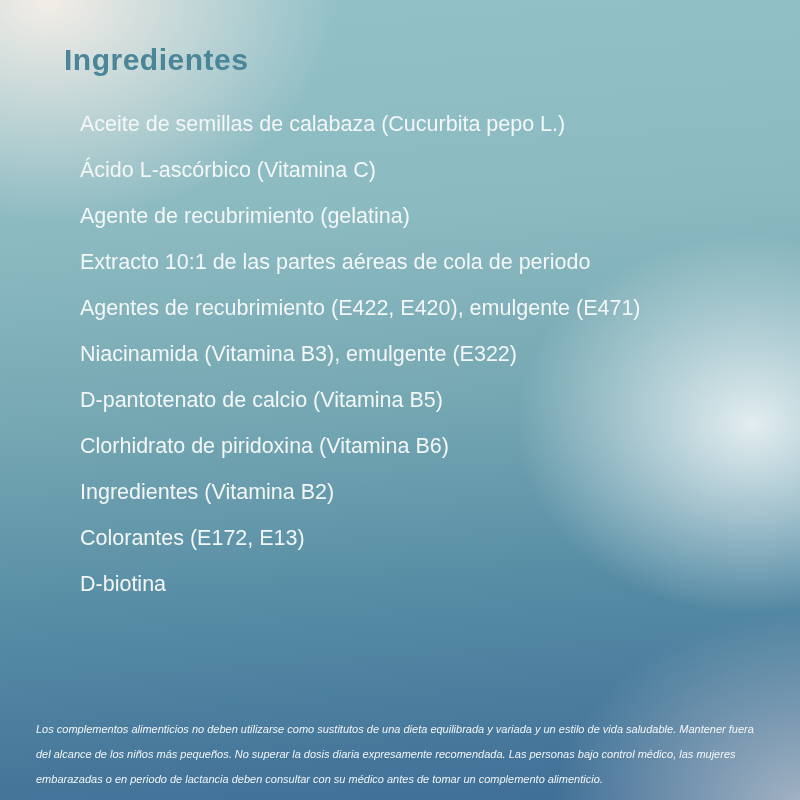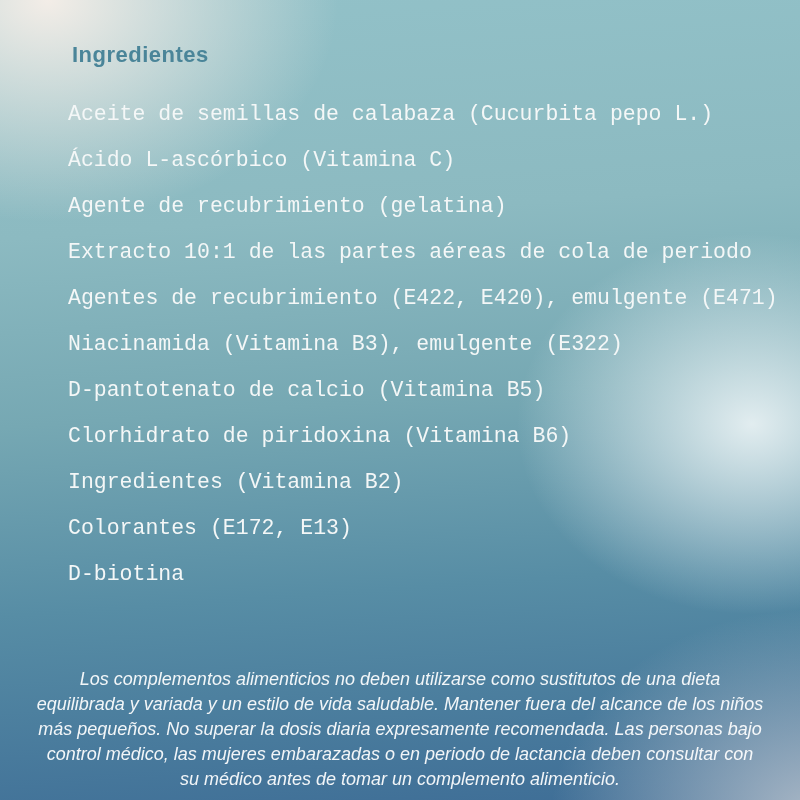--- a/index.html
+++ b/index.html
@@ -19,47 +19,45 @@
       radial-gradient(ellipse 46% 36% at 102% 102%, rgba(180,191,203,0.92) 0%, rgba(180,191,203,0) 72%),
       linear-gradient(176deg, #92c1c8 0%, #8cbac1 28%, #76a8b3 50%, #578da5 72%, #3e6d96 100%);
   }
   .content {
     position: absolute;
     top: 42px;
     left: 64px;
     right: 40px;
   }
   h1.title {
-    margin: 0 0 23px 8px;
-    font-size: 22px;
+    margin: 0 0 23px 0;
+    font-size: 30px;
     line-height: 1.2;
     font-weight: bold;
     color: #4a8599;
     letter-spacing: 0.5px;
   }
   .ingredients-list {
-    margin: 4px;
+    margin: 16px;
     padding: 0;
-    font-family: Liberation Mono, monospace;
   }
   .ingredient-line {
     font-size: 21.5px;
     line-height: 46px;
     color: #f4f7f7;
     white-space: nowrap;
     font-weight: 400;
   }
   .disclaimer {
     position: absolute;
     left: 36px;
     right: 36px;
     bottom: 8px;
-    text-align: center;
     font-style: italic;
-    font-size: 18px;
+    font-size: 11px;
     line-height: 25px;
     color: rgba(255,255,255,0.93);
   }
 </style>
 </head>
 <body>
 
 <div class="content">
   <h1 class="title">Ingredientes</h1>
   <div class="ingredients-list">

